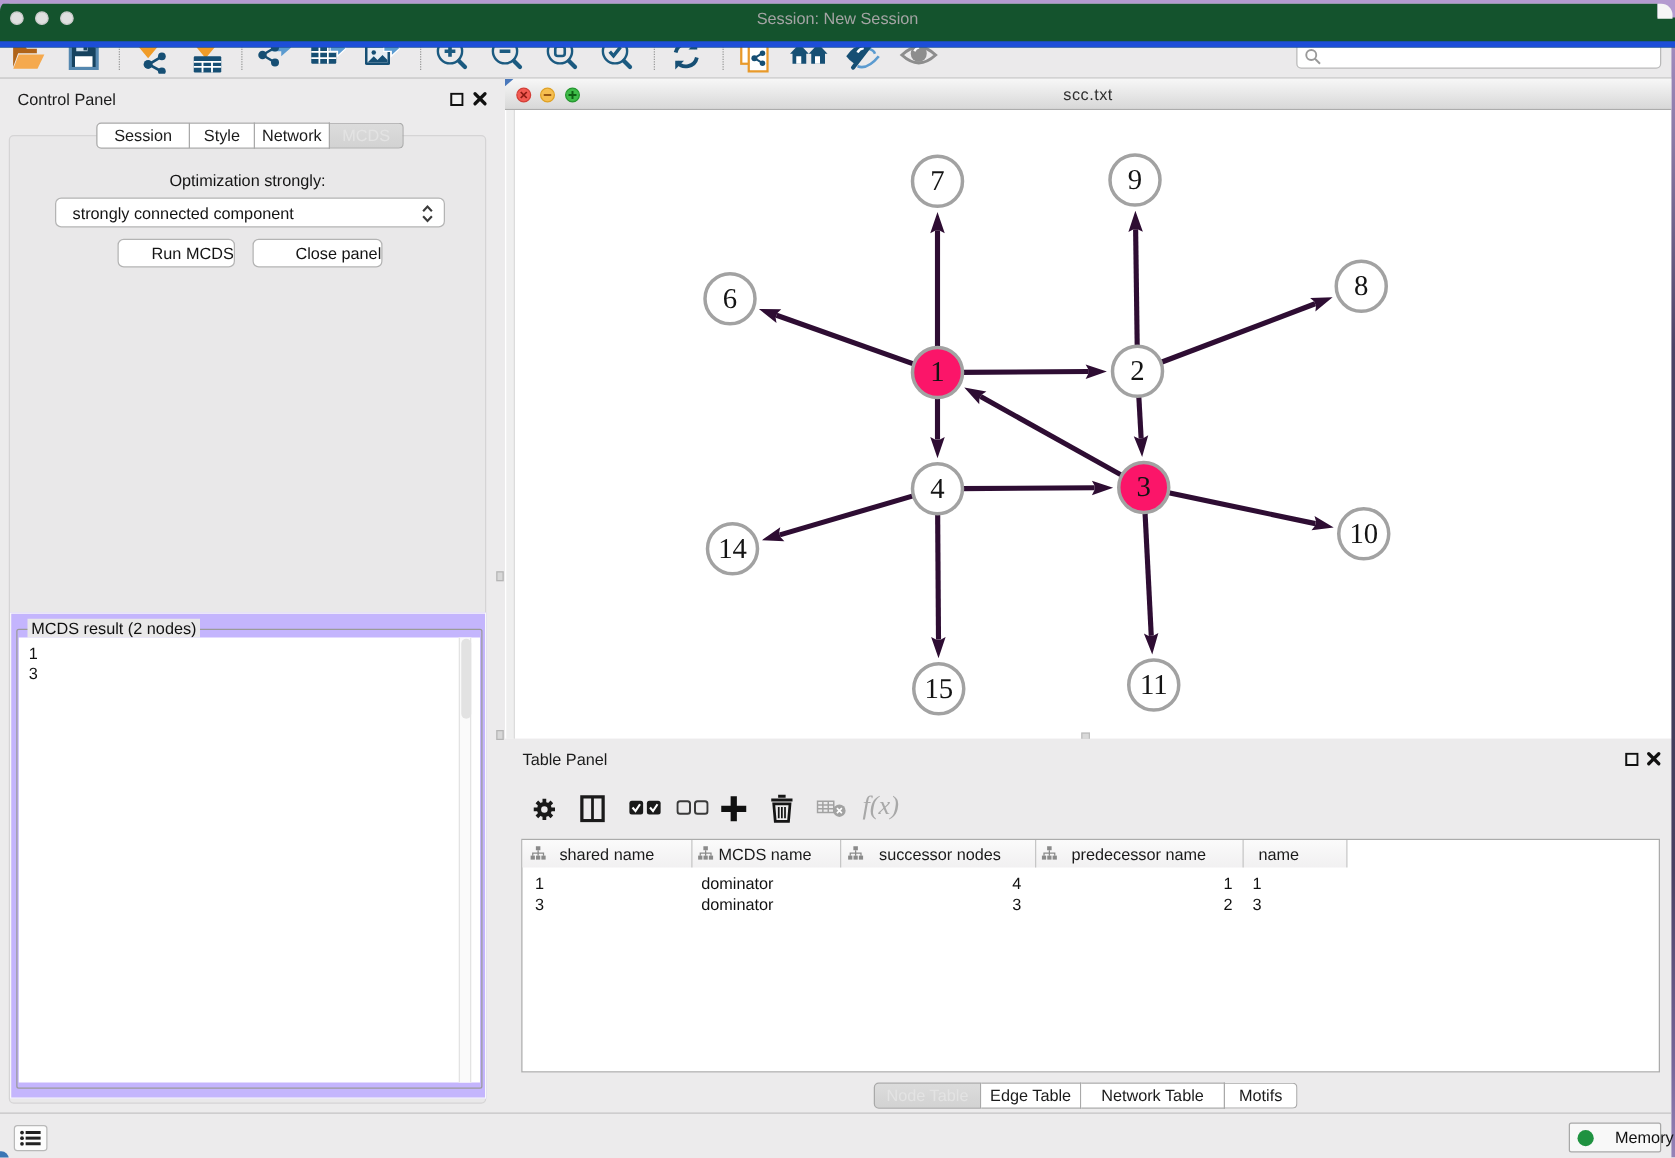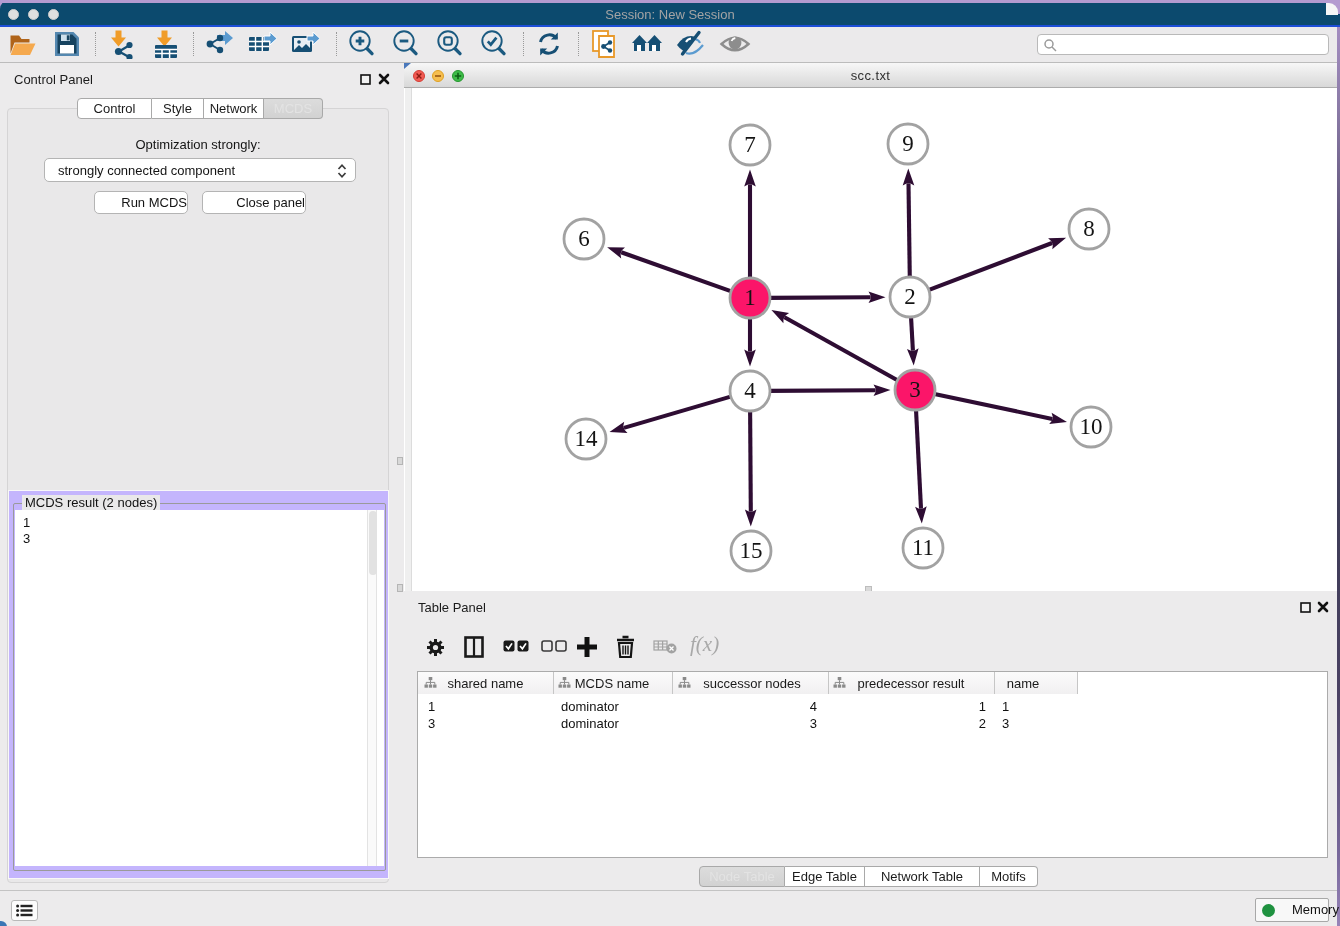--- a/index.html
+++ b/index.html
@@ -5,21 +5,21 @@
 body{font-family:"Liberation Sans",sans-serif;background:#ecebec;position:relative}
 .abs{position:absolute}
 
 #deskTop{left:0;top:0;width:1340px;height:3px;background:#b49bd0}
 #deskRight{right:0;top:0;width:3px;height:926px;background:linear-gradient(#ab92c8 0%,#8a7aa6 12%,#4d4467 30%,#3e3c57 55%,#4a4163 75%,#77679a 92%,#9783b8 100%)}
 #corner{right:0;top:0;width:14px;height:14px;background:#b49bd0;z-index:5}
 #corner:before{content:"";position:absolute;right:2px;top:3px;width:12px;height:12px;background:#f6f6f6;border-top-right-radius:9px}
 #cornerL{left:0;top:0;width:14px;height:14px;background:#b49bd0;z-index:1}
 #cornerL:before{content:"";position:absolute;left:0px;top:3px;width:14px;height:11px;background:#f6f6f6;border-top-left-radius:8px}
 
-#titlebar{left:0;top:3px;z-index:2;width:1340px;height:24px;background:#0c4a6e;border-bottom:2px solid #1d4ed8}
+#titlebar{left:0;top:3px;z-index:2;width:1340px;height:35px;background:#14532d;border-bottom:5px solid #1d4ed8}
 .tl{position:absolute;z-index:3;top:6px;width:11px;height:11px;border-radius:50%;background:#e0e0e0;border:1px solid #cbcbcb}
 #wtitle{left:0;top:4px;width:1340px;text-align:center;font-size:13px;color:#a4a4a4}
 
 #toolbar{left:0;top:24px;width:1337px;height:39px;background:#ebeaeb;border-bottom:1px solid #bcbcbc}
 .ticon{position:absolute;top:5px}
 .tsep{position:absolute;top:8px;width:1px;height:24px;background:transparent;border-left:1px dotted #9a9a9a}
 #search{position:absolute;left:1037px;top:10px;width:292px;height:21px;background:#fff;border:1px solid #b9b9b9;border-radius:4px}
 #search svg{position:absolute;left:5px;top:3px}
 
 #leftpanel{left:0;top:63px;width:396px;height:827px;background:#ecebec}
@@ -219,21 +219,21 @@
       <div class="t">Control Panel</div>
     <svg class="abs" style="left:360px;top:11px" width="11" height="11" viewBox="0 0 11 11">
         <rect x="1" y="1" width="9" height="9" fill="#f2f2f2" stroke="#111" stroke-width="1.6"></rect>
       </svg>
     <svg class="abs" style="left:378px;top:10px" width="12" height="12" viewBox="0 0 12 12">
         <path d="M2 2l8 8M10 2l-8 8" stroke="#111" stroke-width="2.6" stroke-linecap="round"></path>
       </svg>
   </div>
   <div class="abs" id="cpbody"></div>
   <div class="abs tabrow" id="cptabs">
-    <div class="tab first" style="left:0px;width:75px">Control</div>
+    <div class="tab first" style="left:0px;width:75px">Session</div>
     <div class="tab" style="left:75px;width:52px">Style</div>
     <div class="tab" style="left:127px;width:60px">Network</div>
     <div class="tab sel last" style="left:187px;width:59px">MCDS</div>
   </div>
   <div class="abs" id="optlabel">Optimization strongly:</div>
   <div class="abs" id="combo">
       <div class="ct">strongly connected component</div>
     <svg class="abs" style="right:7px;top:4px" width="12" height="16" viewBox="0 0 12 16">
         <path d="M2.5 6L6 2.2 9.5 6" fill="none" stroke="#3c3c3c" stroke-width="1.7"></path>
         <path d="M2.5 10L6 13.8 9.5 10" fill="none" stroke="#3c3c3c" stroke-width="1.7"></path>
@@ -429,21 +429,21 @@
       <div class="ht" style="left:284px;width:100px;text-align:center">successor nodes</div>
       <svg class="hic" style="left:415px" width="13" height="13" viewBox="0 0 13 13">
           <g fill="#8a8a8a">
             <rect x="4.7" y="1" width="3.6" height="3.2"></rect>
             <rect x="0.5" y="8.5" width="3.4" height="3.2"></rect>
             <rect x="4.8" y="8.5" width="3.4" height="3.2"></rect>
             <rect x="9.1" y="8.5" width="3.4" height="3.2"></rect>
           </g>
           <path d="M6.5 4.2v2.2M2.2 8.5V6.4h8.6v2.1M6.5 6.4v2.1" stroke="#8a8a8a" stroke-width="1" fill="none"></path>
         </svg>
-      <div class="ht" style="left:437px;width:112px;text-align:center">predecessor result</div>
+      <div class="ht" style="left:437px;width:112px;text-align:center">predecessor name</div>
       <div class="ht" style="left:563px;width:84px;text-align:center">name</div>
     </div>
     <div class="cell" style="left:10px;top:27px">1</div>
     <div class="cell" style="left:143px;top:27px">dominator</div>
     <div class="cell" style="left:254px;top:27px;width:145px;text-align:right">4</div>
     <div class="cell" style="left:410px;top:27px;width:158px;text-align:right">1</div>
     <div class="cell" style="left:584px;top:27px">1</div>
     <div class="cell" style="left:10px;top:44px">3</div>
     <div class="cell" style="left:143px;top:44px">dominator</div>
     <div class="cell" style="left:254px;top:44px;width:145px;text-align:right">3</div>

